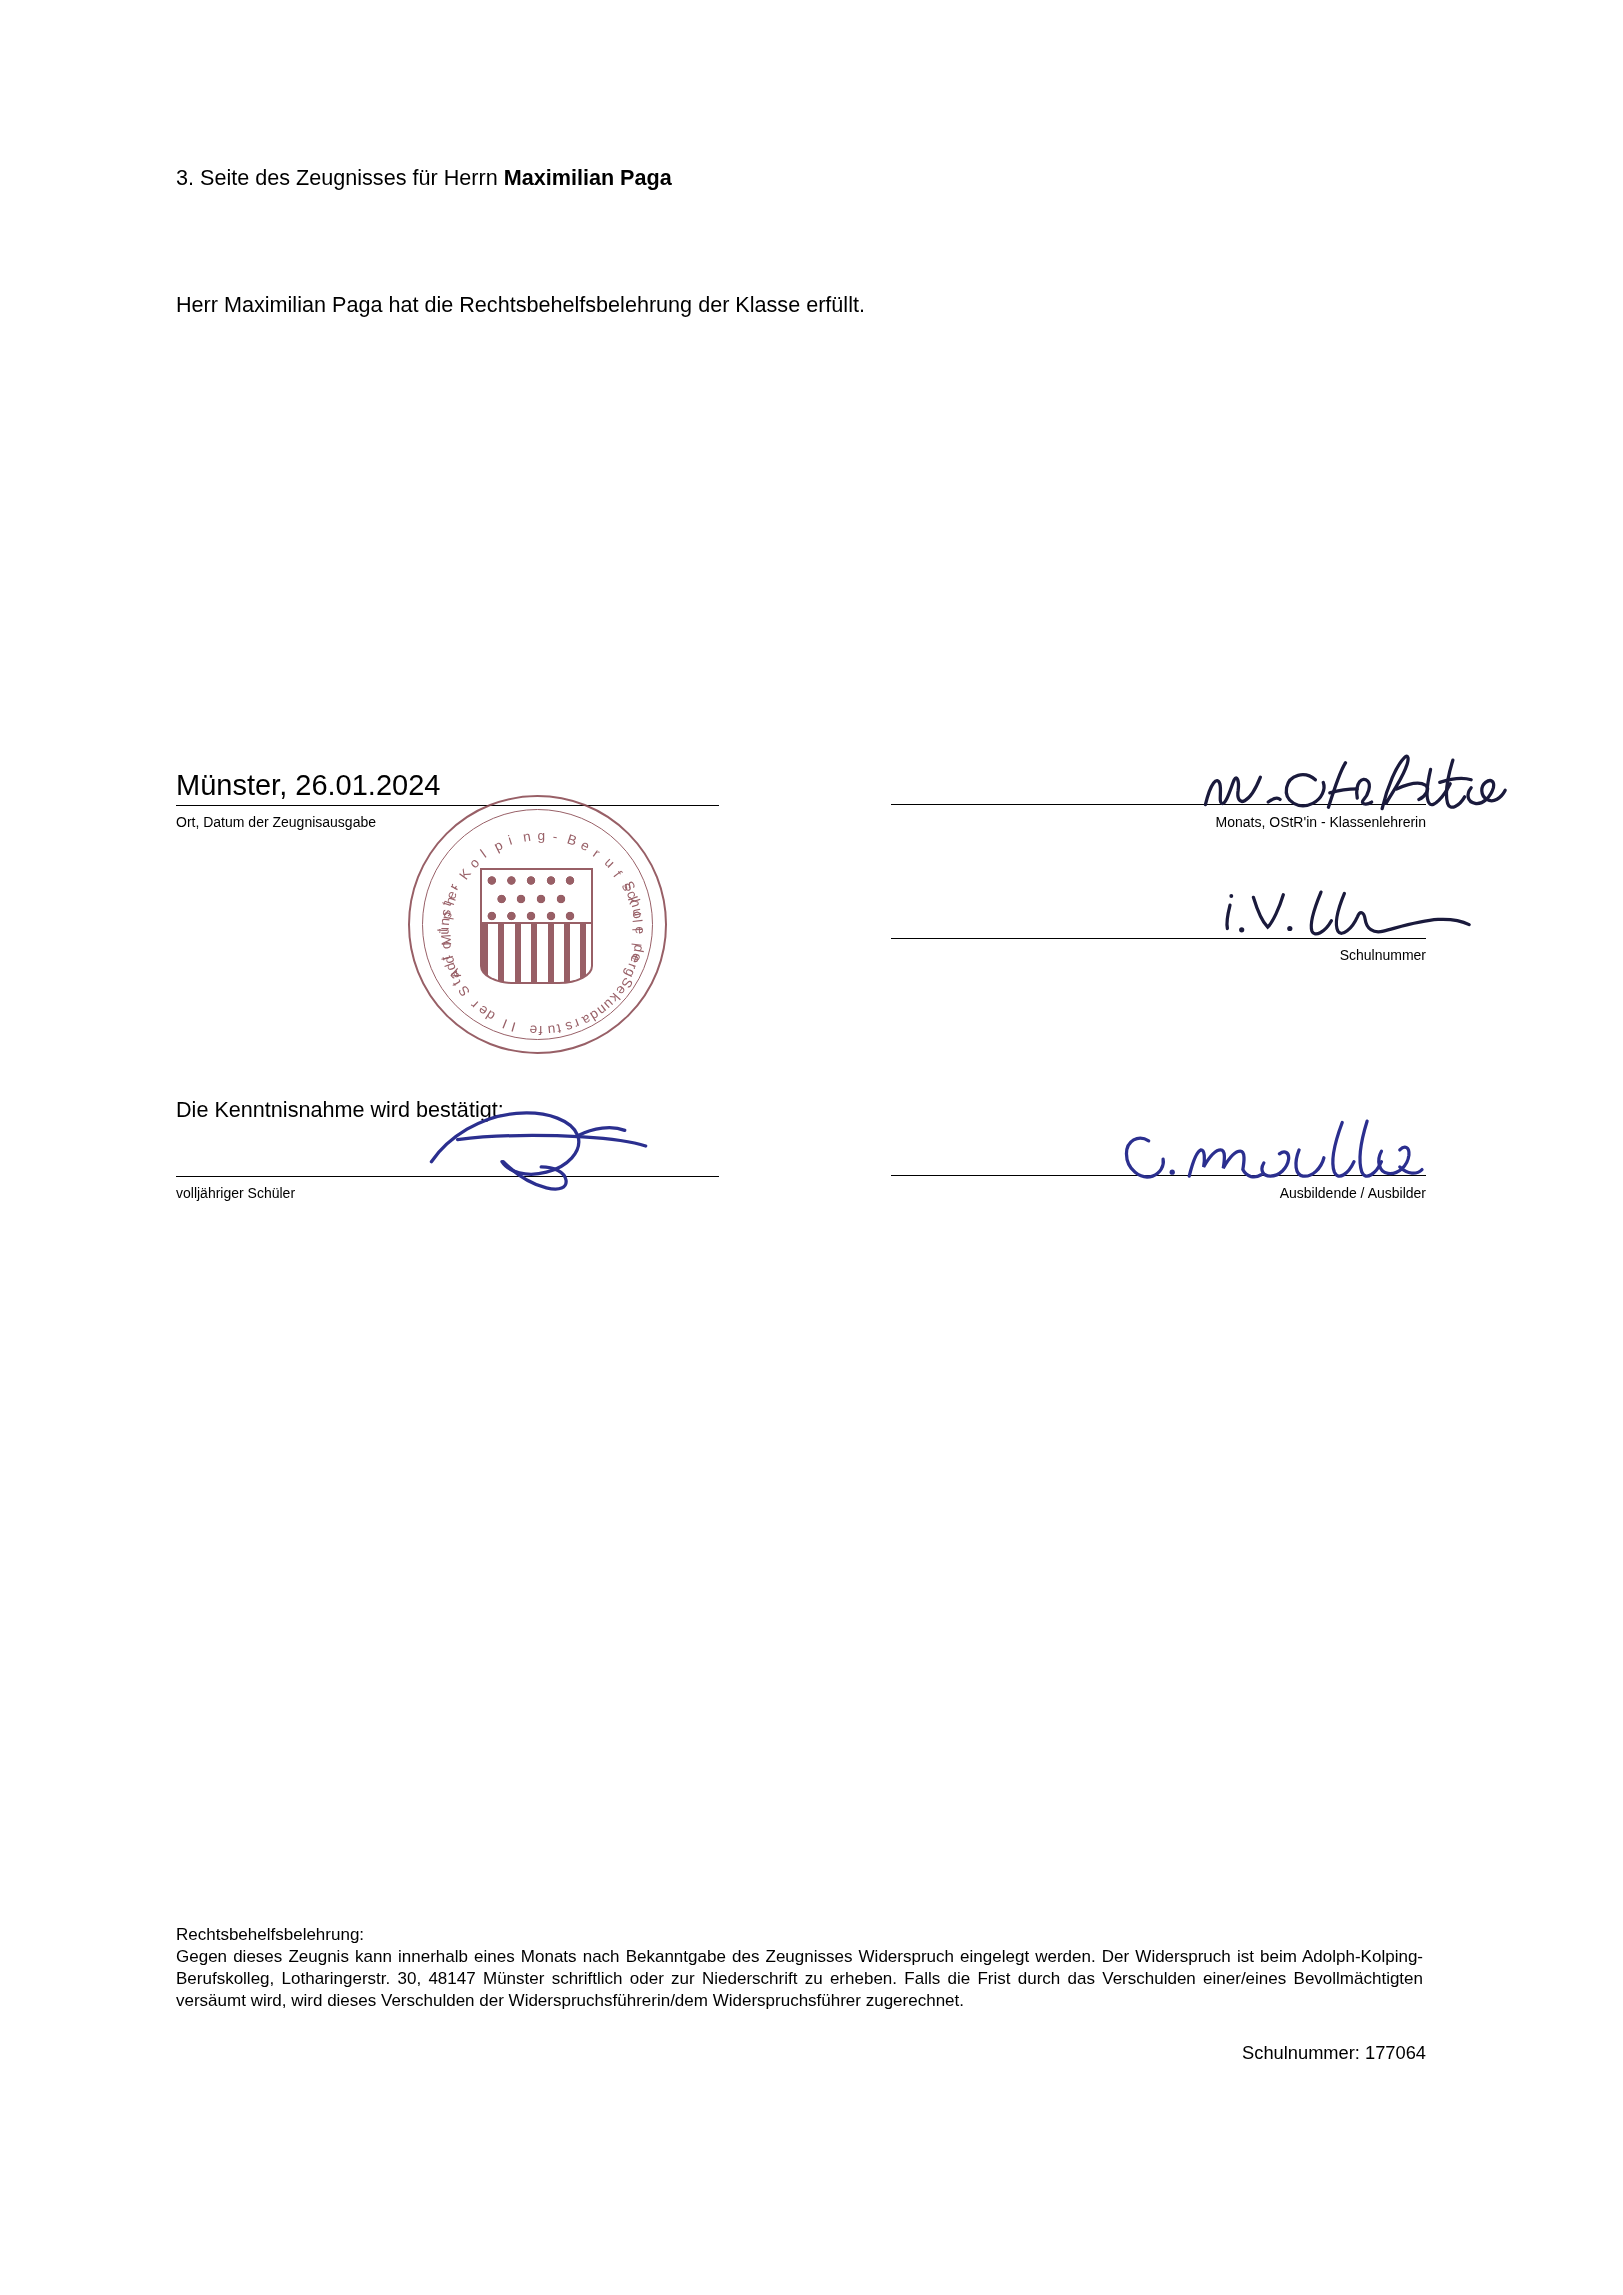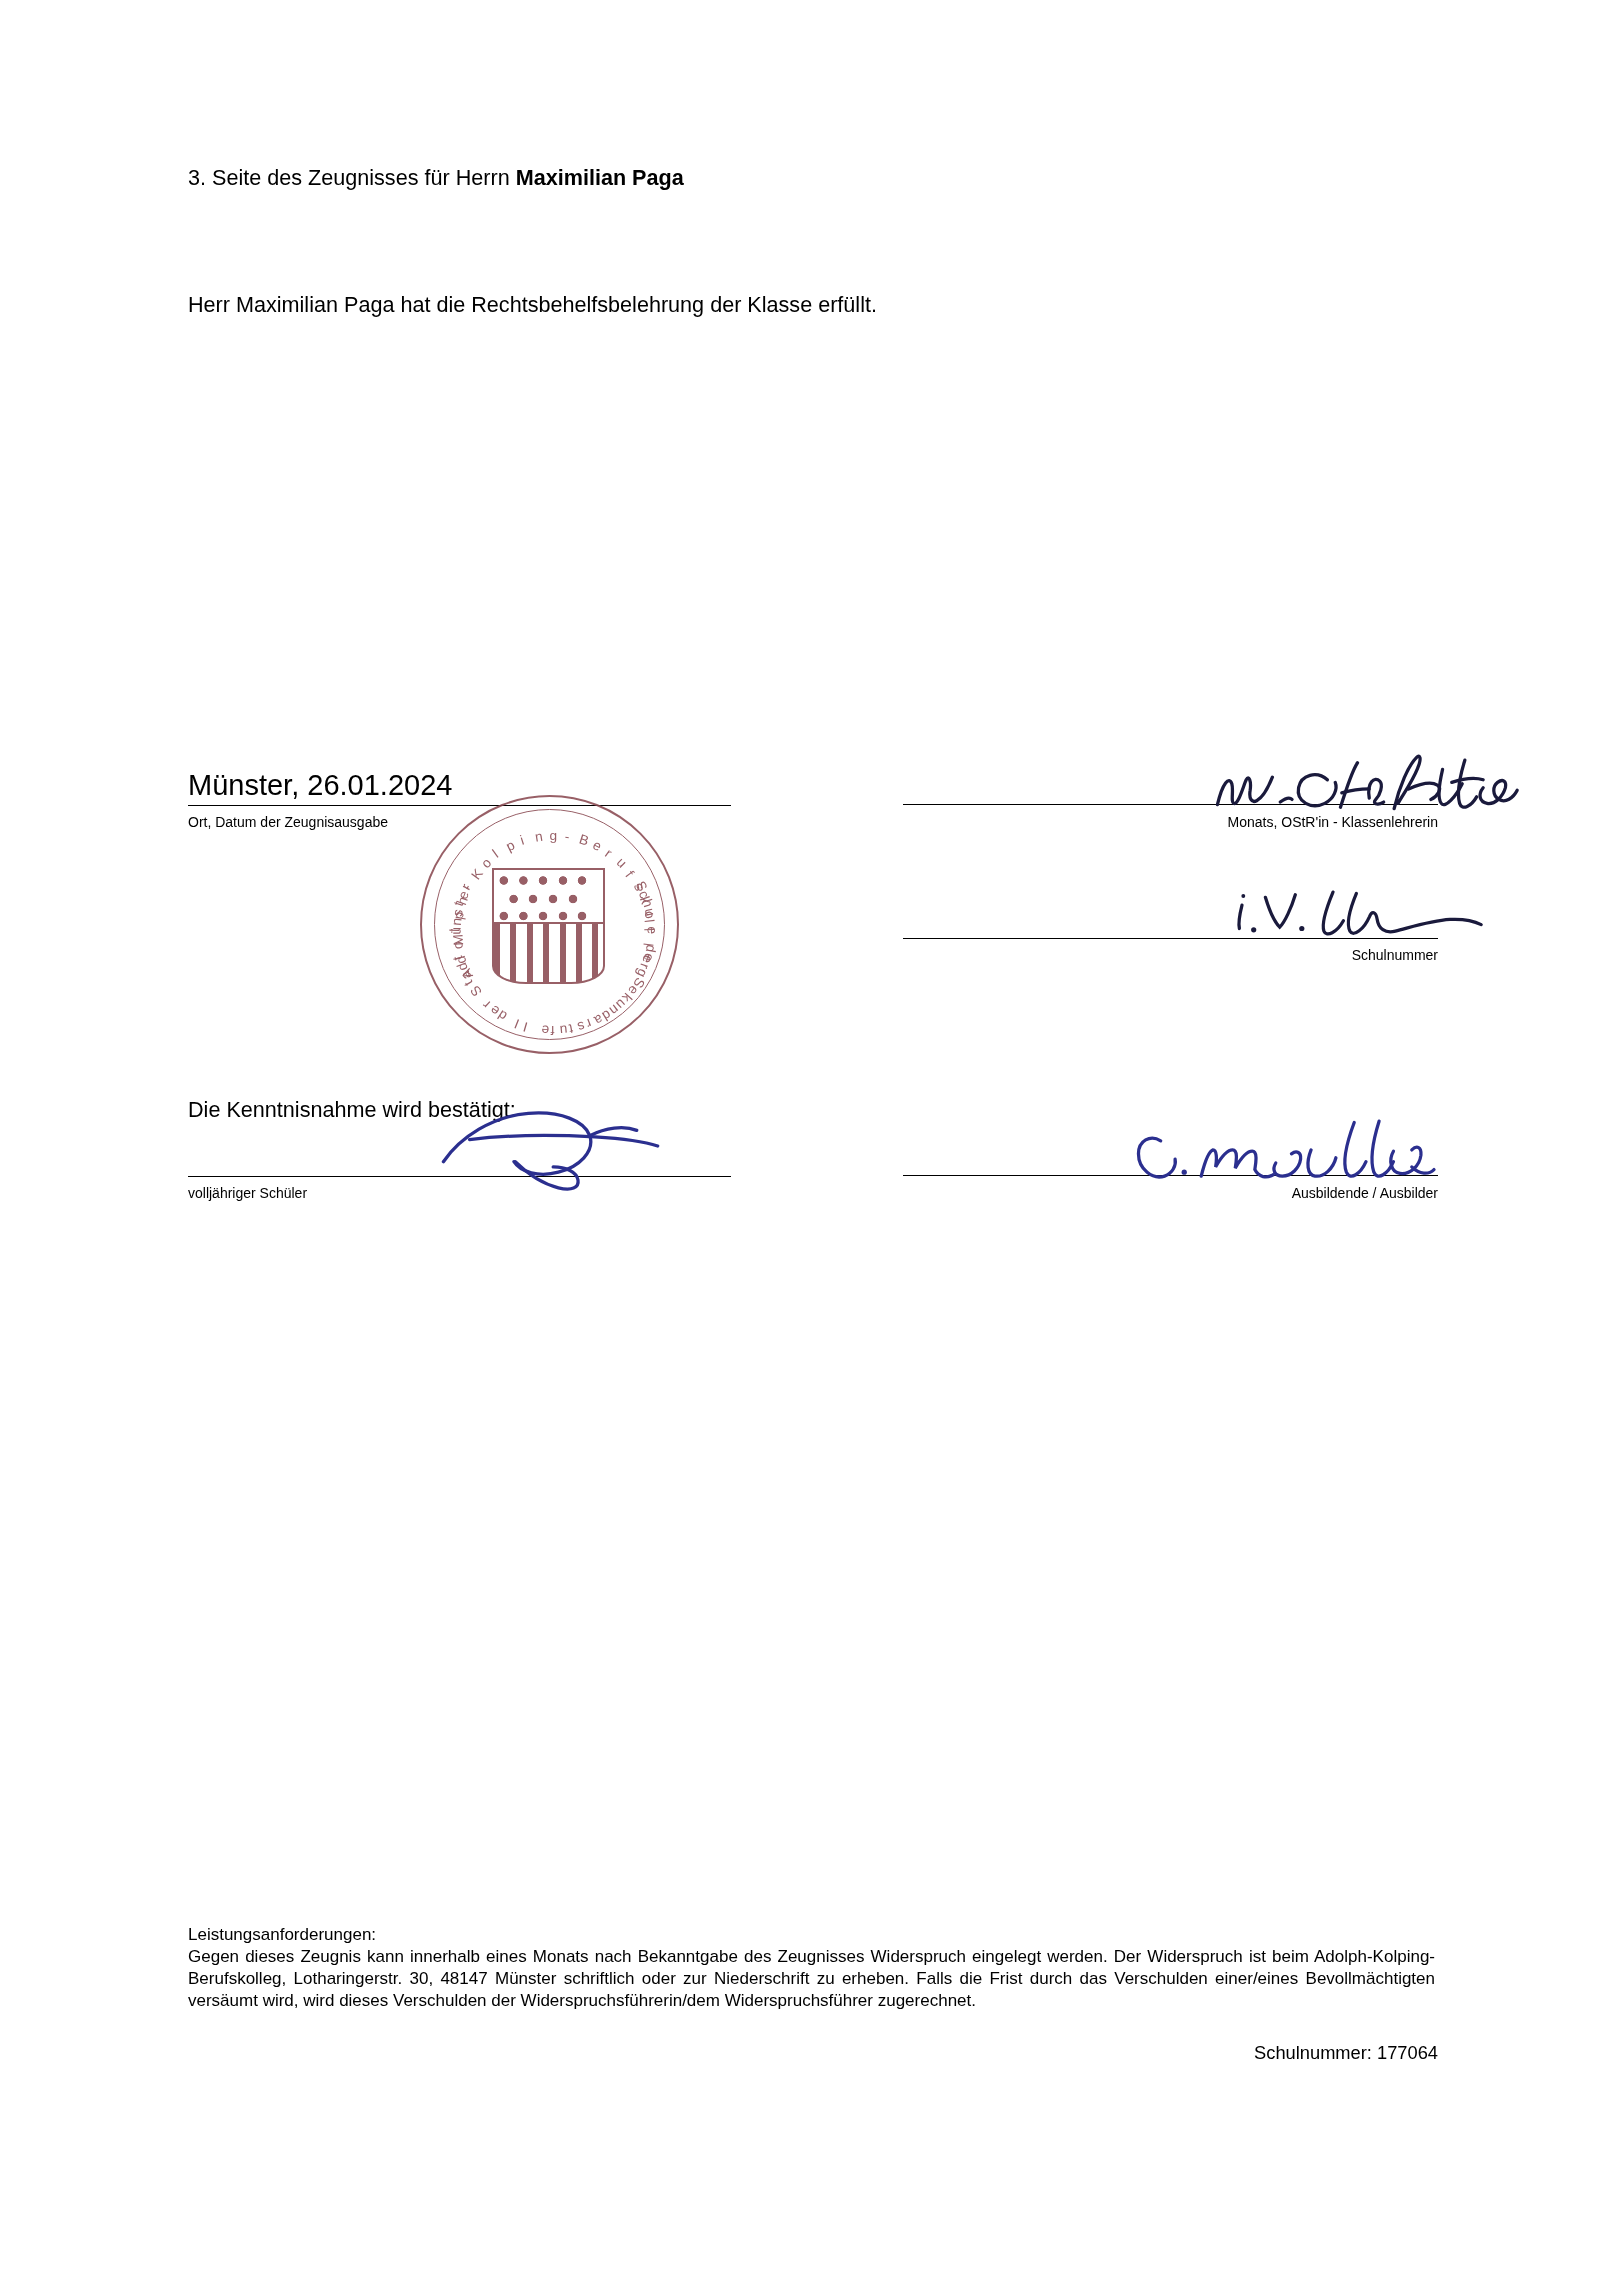--- a/index.html
+++ b/index.html
@@ -13,21 +13,21 @@
   }
   .page {
     position: relative;
     width: 1623px;
     height: 2295px;
     background: #ffffff;
     overflow: hidden;
   }
   .content {
     position: absolute;
-    left: 188px;
+    left: 176px;
     top: 0;
     width: 1250px;
     height: 1684px;
   }
 
   
   .header-line {
     position: absolute;
     left: 0;
     top: 165px;
@@ -284,20 +284,20 @@
         <path d="M232 78 C226 88 230 98 242 98 C256 98 268 86 270 72 C271 62 264 58 256 64"></path>
         <path d="M286 58 C278 78 280 96 292 98 C306 100 320 86 324 70"></path>
         <path d="M352 16 C340 48 334 76 340 92 C346 106 362 94 370 76"></path>
         <path d="M390 14 C380 46 376 74 382 92 C388 106 404 94 412 76"></path>
         <path d="M412 60 C404 74 408 92 422 94 C438 96 452 82 454 66 C455 54 448 50 440 58"></path>
         <path d="M440 84 C452 96 466 96 474 88"></path>
       </g>
     </svg>
 
     <div class="legal">
-      <div class="legal-title">Leistungsanforderungen:</div>
+      <div class="legal-title">Rechtsbehelfsbelehrung:</div>
       <div class="legal-body">Gegen dieses Zeugnis kann innerhalb eines Monats nach Bekanntgabe des Zeugnisses Widerspruch eingelegt werden. Der Widerspruch ist beim Adolph-Kolping-Berufskolleg, Lotharingerstr.  30, 48147 Münster schriftlich oder zur Niederschrift zu erheben. Falls die Frist durch das Verschulden einer/eines Bevollmächtigten versäumt wird, wird dieses Verschulden der Widerspruchsführerin/dem Widerspruchsführer zugerechnet.</div>
     </div>
     <div class="school-number">Schulnummer: 177064</div>
 
   </div>
 </div>
 
 
 </body></html>

